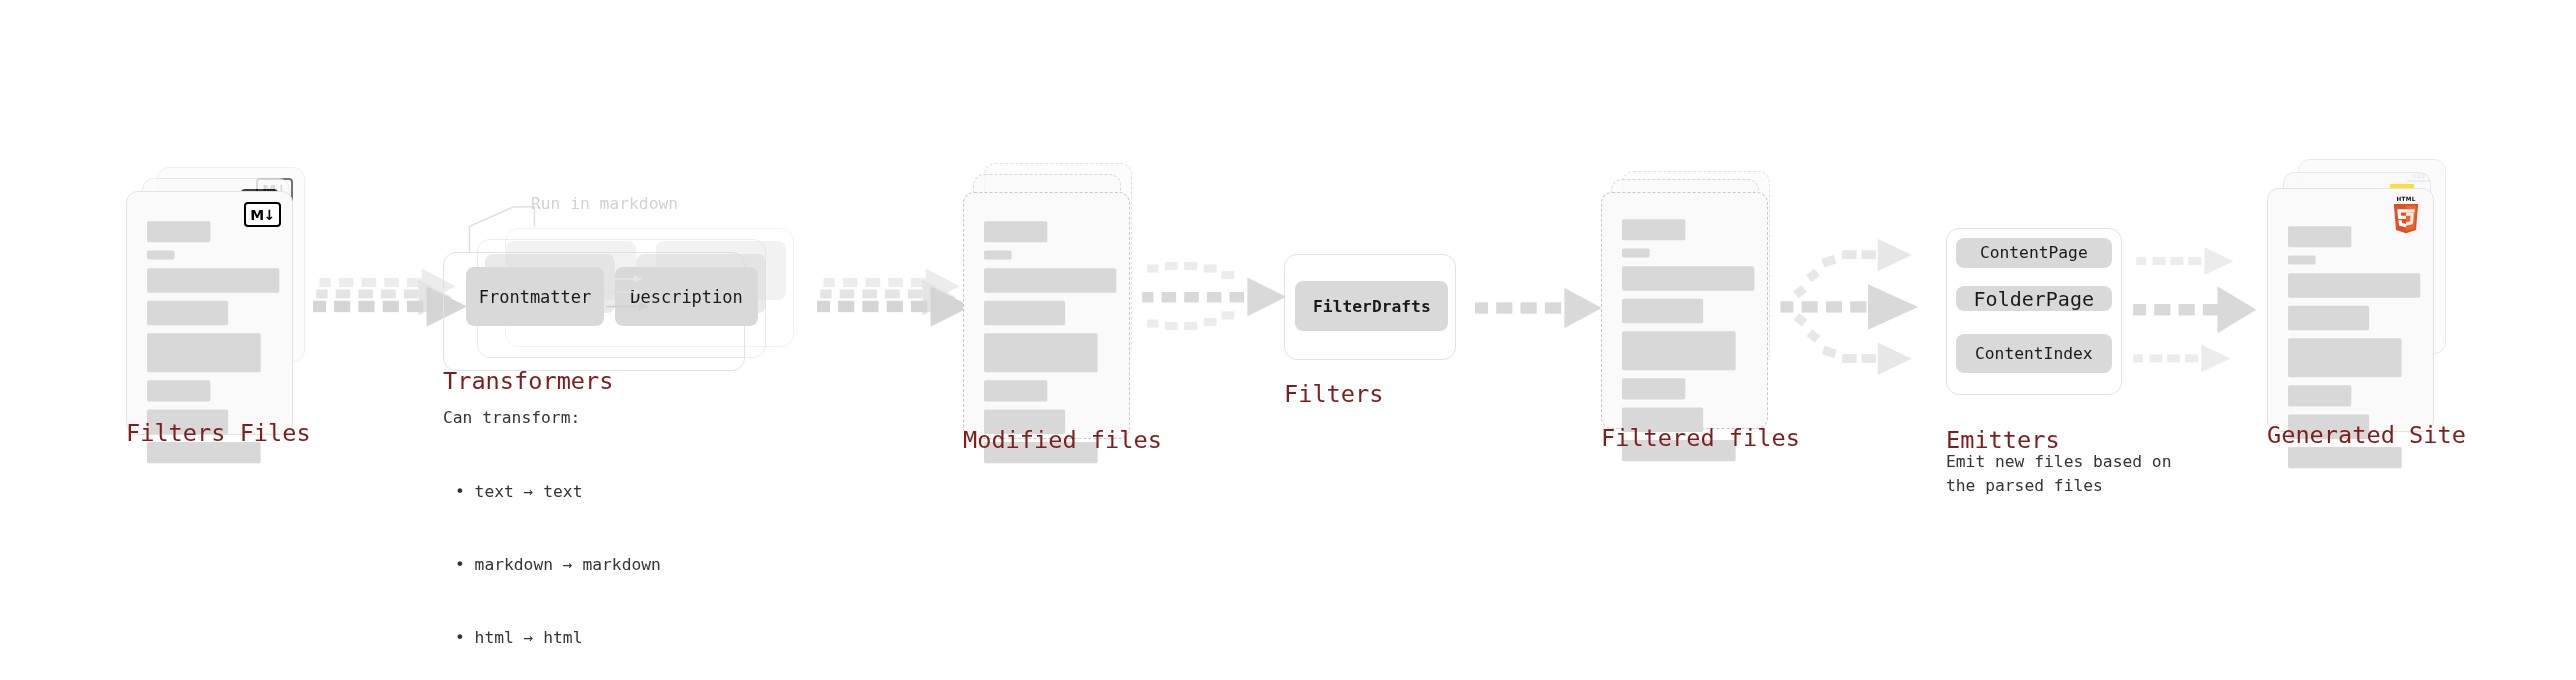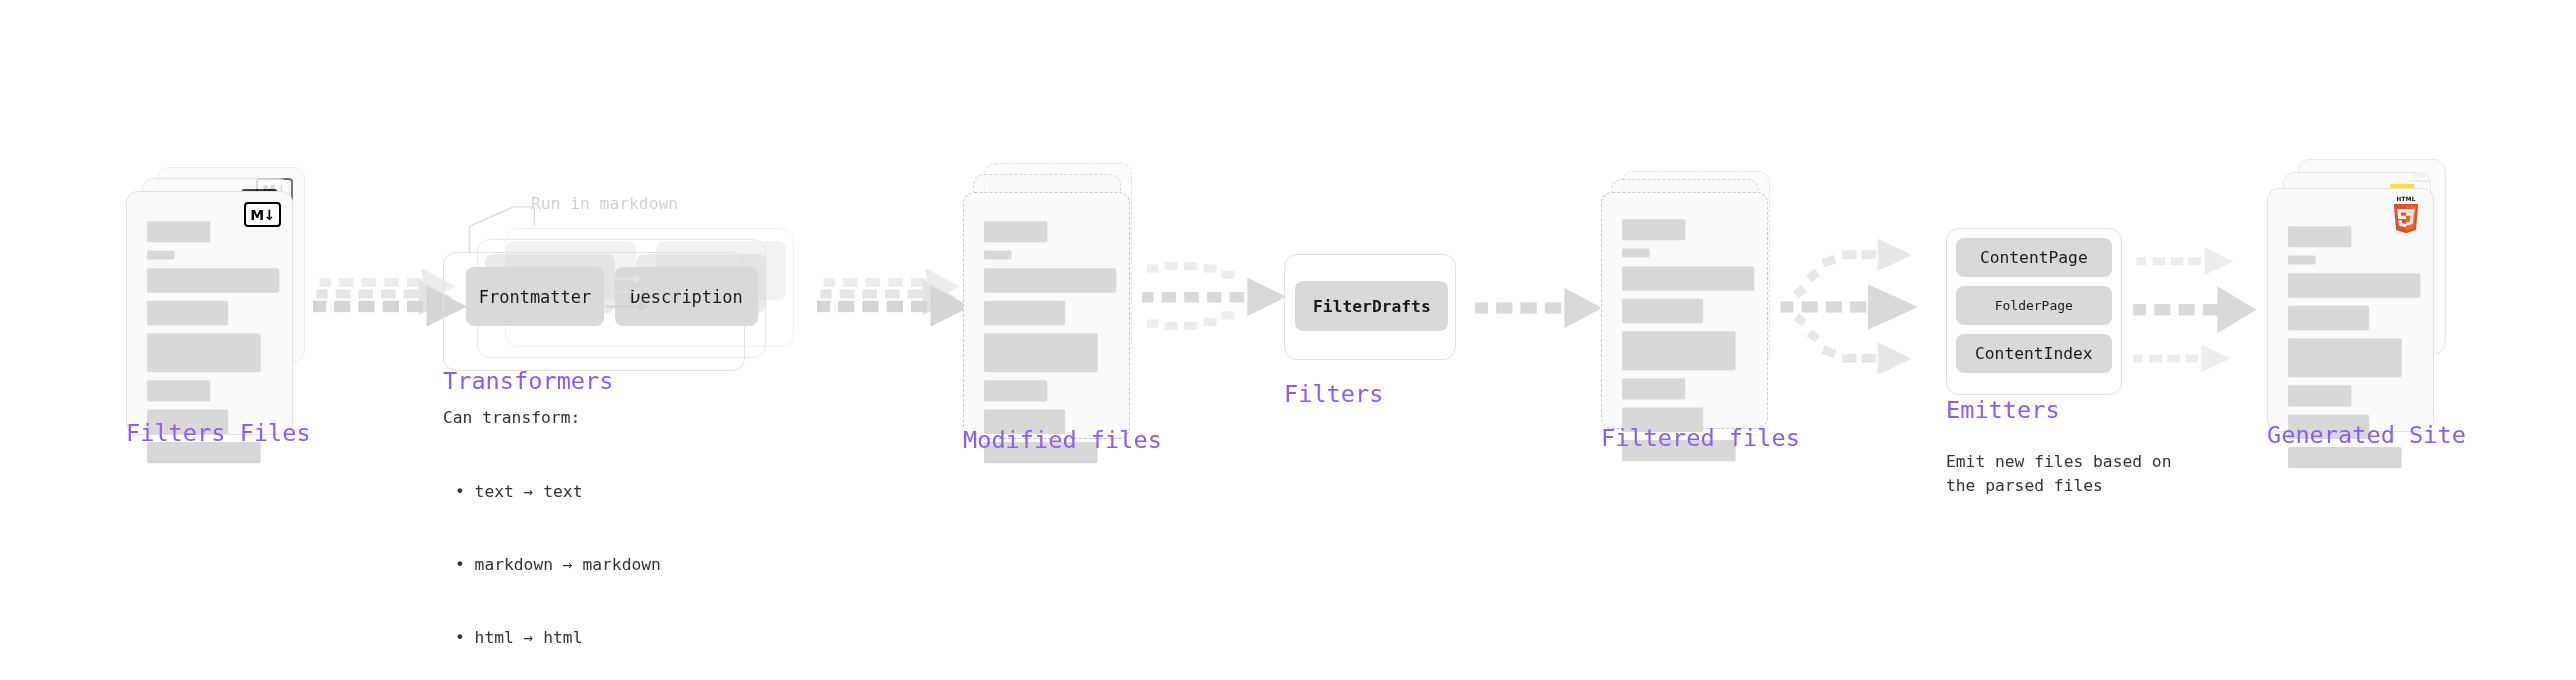--- a/index.html
+++ b/index.html
@@ -58,21 +58,21 @@
   }
 
   
   .groupbox{
     position:absolute;box-sizing:border-box;
     border:1.3px solid #e2e2e2;border-radius:13px;background:transparent;
   }
 
   
   .title{
-    position:absolute;font-size:23.6px;letter-spacing:0px;color:#8b5cf6;white-space:nowrap;
+    position:absolute;font-size:23.6px;letter-spacing:0px;color:#7f1d1d;white-space:nowrap;
   }
   .sub{
     position:absolute;font-size:16.3px;line-height:24.4px;color:#333;white-space:pre;
   }
   .hint{
     position:absolute;font-size:16.3px;color:#d2d2d2;white-space:nowrap;
   }
 
   .bullets{position:absolute;font-size:16.3px;line-height:24.4px;color:#333;white-space:pre;}
   .bullets .bl{display:block;}
@@ -310,26 +310,26 @@
       <rect x="0" y="83" width="16" height="14"></rect>
         <rect x="26" y="83" width="20" height="14"></rect>
       <rect x="56" y="83" width="20" height="14"></rect>
         <rect x="86" y="83" width="20" height="14"></rect>
       <polygon points="108,62 170,90 108,118"></polygon>
     </g>
   </svg>
 
   <div class="node" style="left:1946px;top:228px;">
     <div class="groupbox" style="left:0px;top:0px;width:176px;height:167px;"></div>
-    <div class="pill" style="position:absolute;left:9.8px;top:9.8px;width:156px;height:39px;font-size:16.3px;">ContentPage</div>
-    <div class="pill" style="position:absolute;left:9.8px;top:58px;width:156px;height:39px;font-size:13px;">FolderPage</div>
+    <div class="pill" style="position:absolute;left:9.8px;top:9.8px;width:156px;height:30px;font-size:16.3px;">ContentPage</div>
+    <div class="pill" style="position:absolute;left:9.8px;top:58px;width:156px;height:25px;font-size:20px;">FolderPage</div>
     <div class="pill" style="position:absolute;left:9.8px;top:106px;width:156px;height:39px;font-size:16.3px;">ContentIndex</div>
   </div>
 
-  <div class="title" style="left:1946px;top:396px">Emitters</div>
+  <div class="title" style="left:1946px;top:426px">Emitters</div>
   <div class="sub" style="left:1946px;top:450px">Emit new files based on
 the parsed files</div>
 
   <svg class="node" style="left:2133px;top:236px" width="130" height="154" viewBox="0 0 160 190">
     <g fill="#ececec">
       <rect x="4" y="26" width="12" height="10"></rect>
         <rect x="24" y="26" width="16" height="10"></rect>
       <rect x="46" y="26" width="16" height="10"></rect>
         <rect x="68" y="26" width="16" height="10"></rect>
       <polygon points="88,14 124,31 88,48"></polygon>

